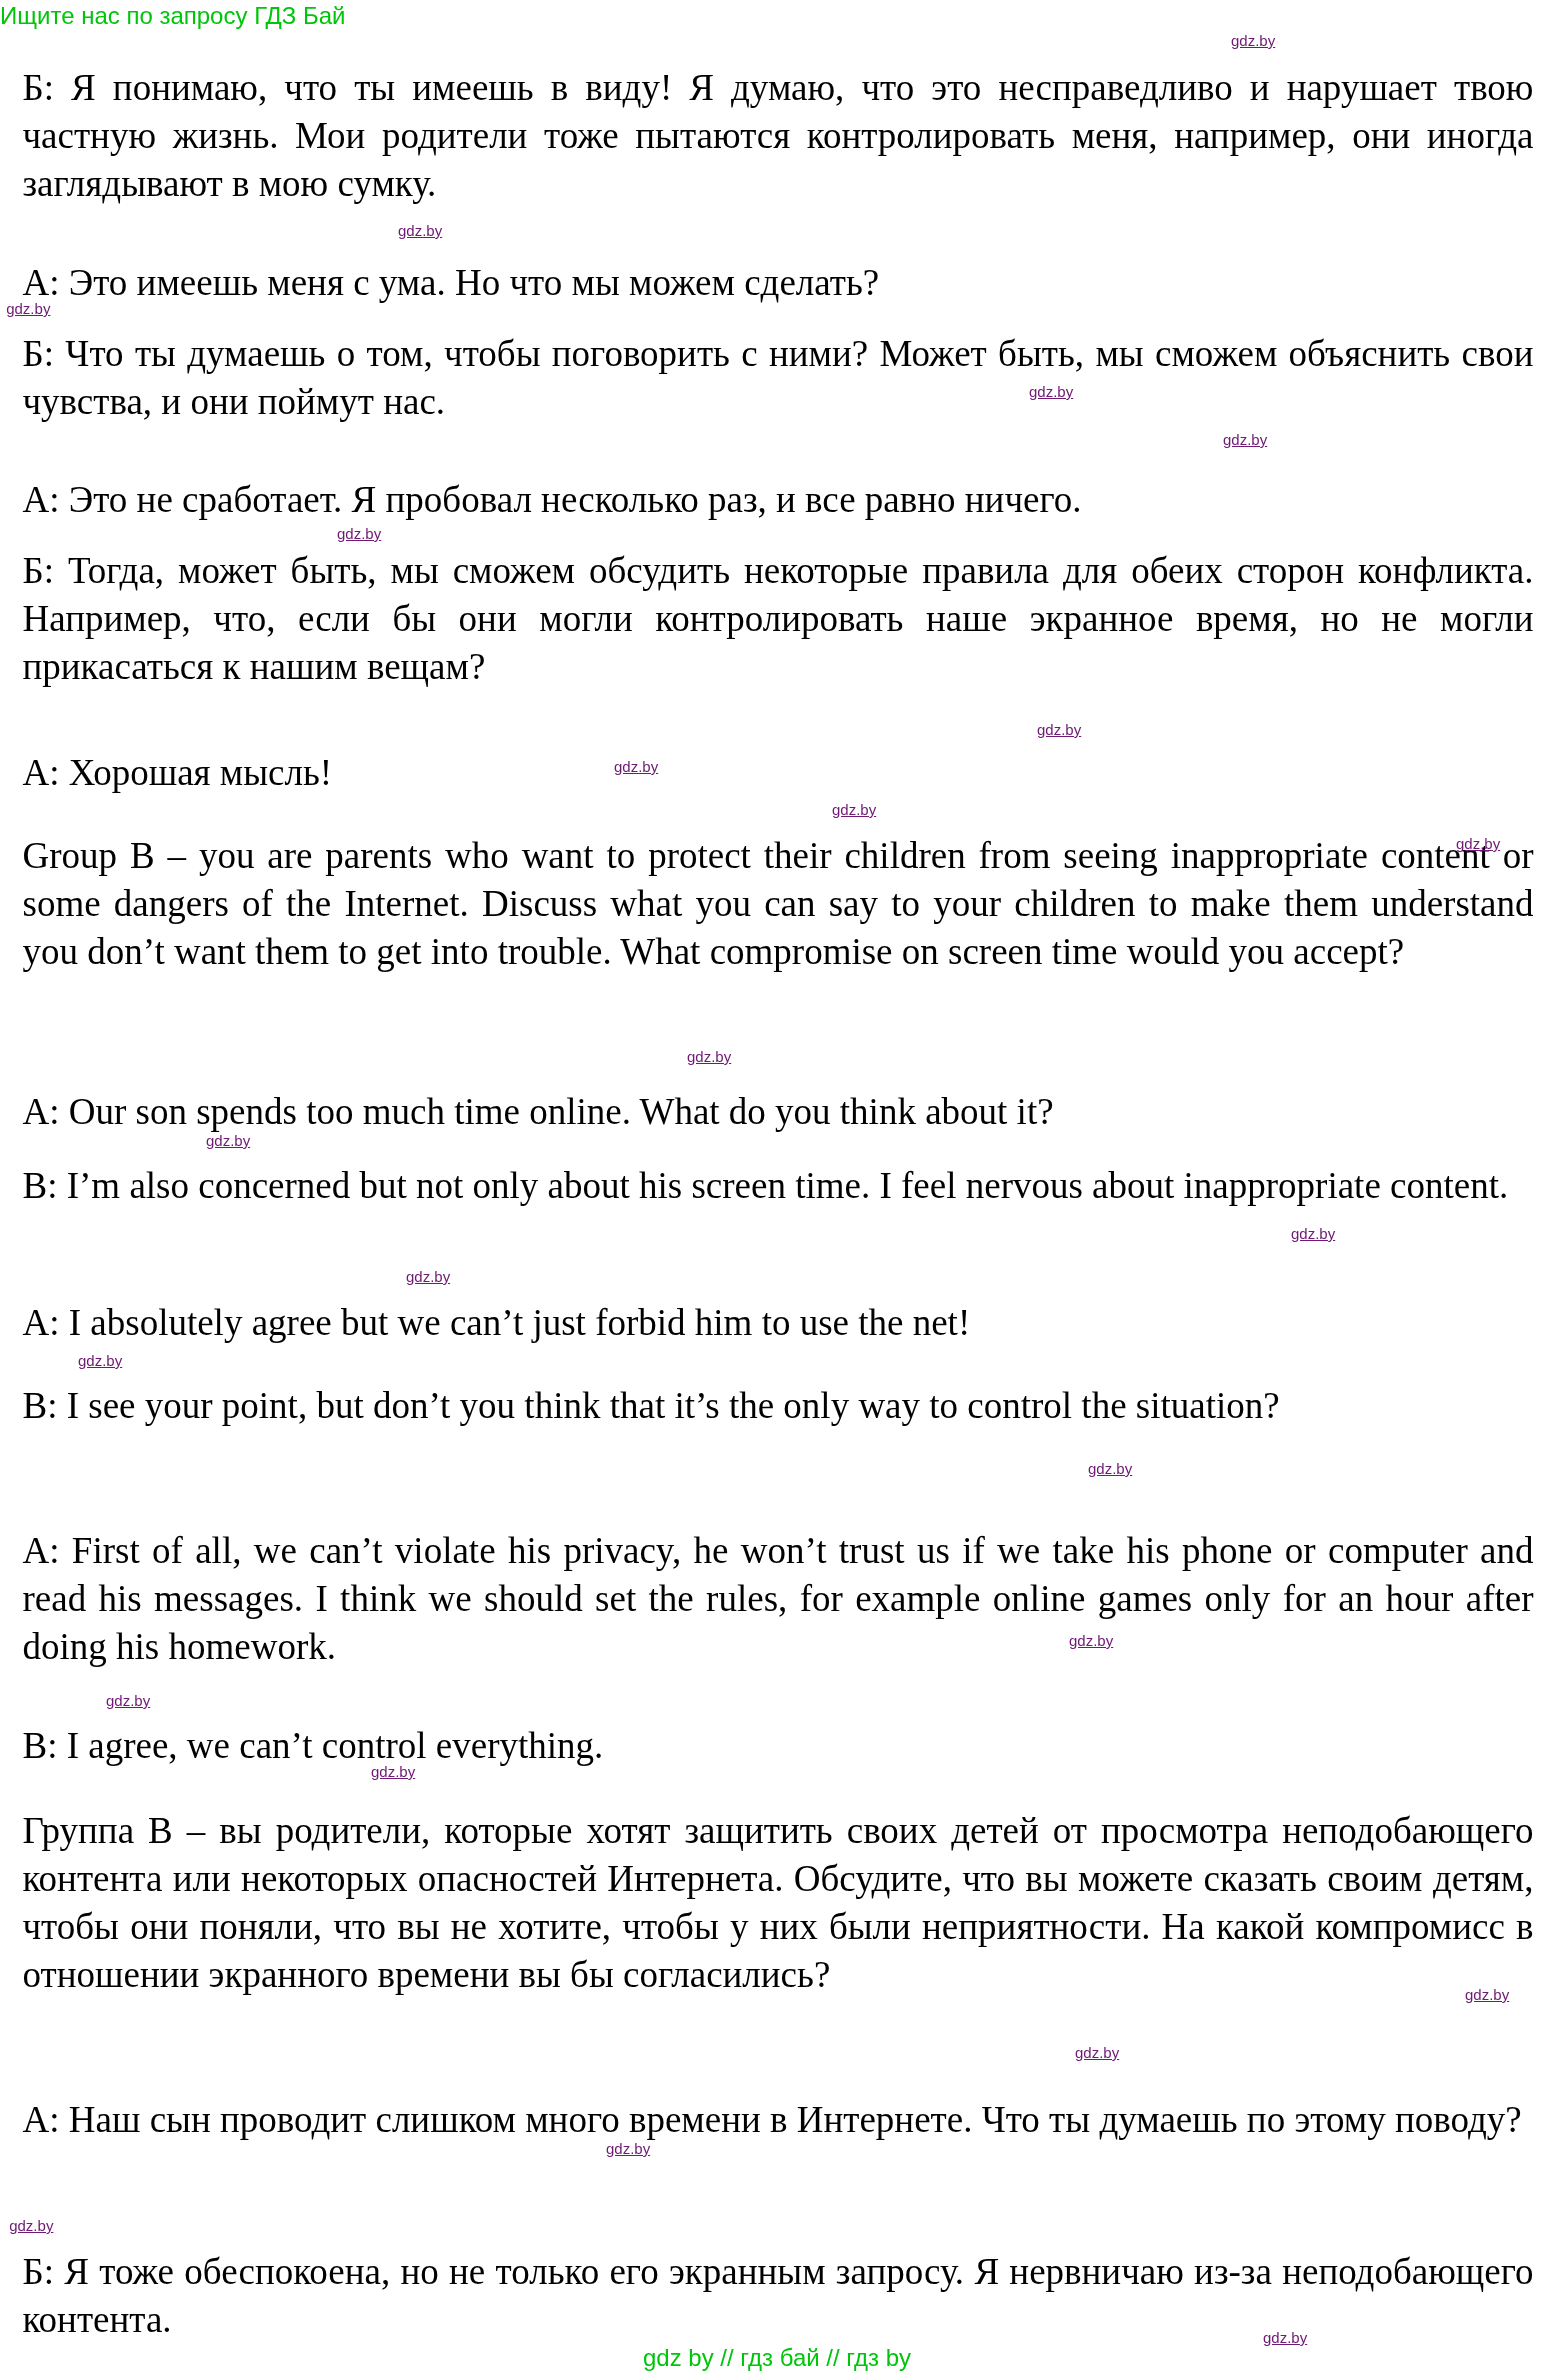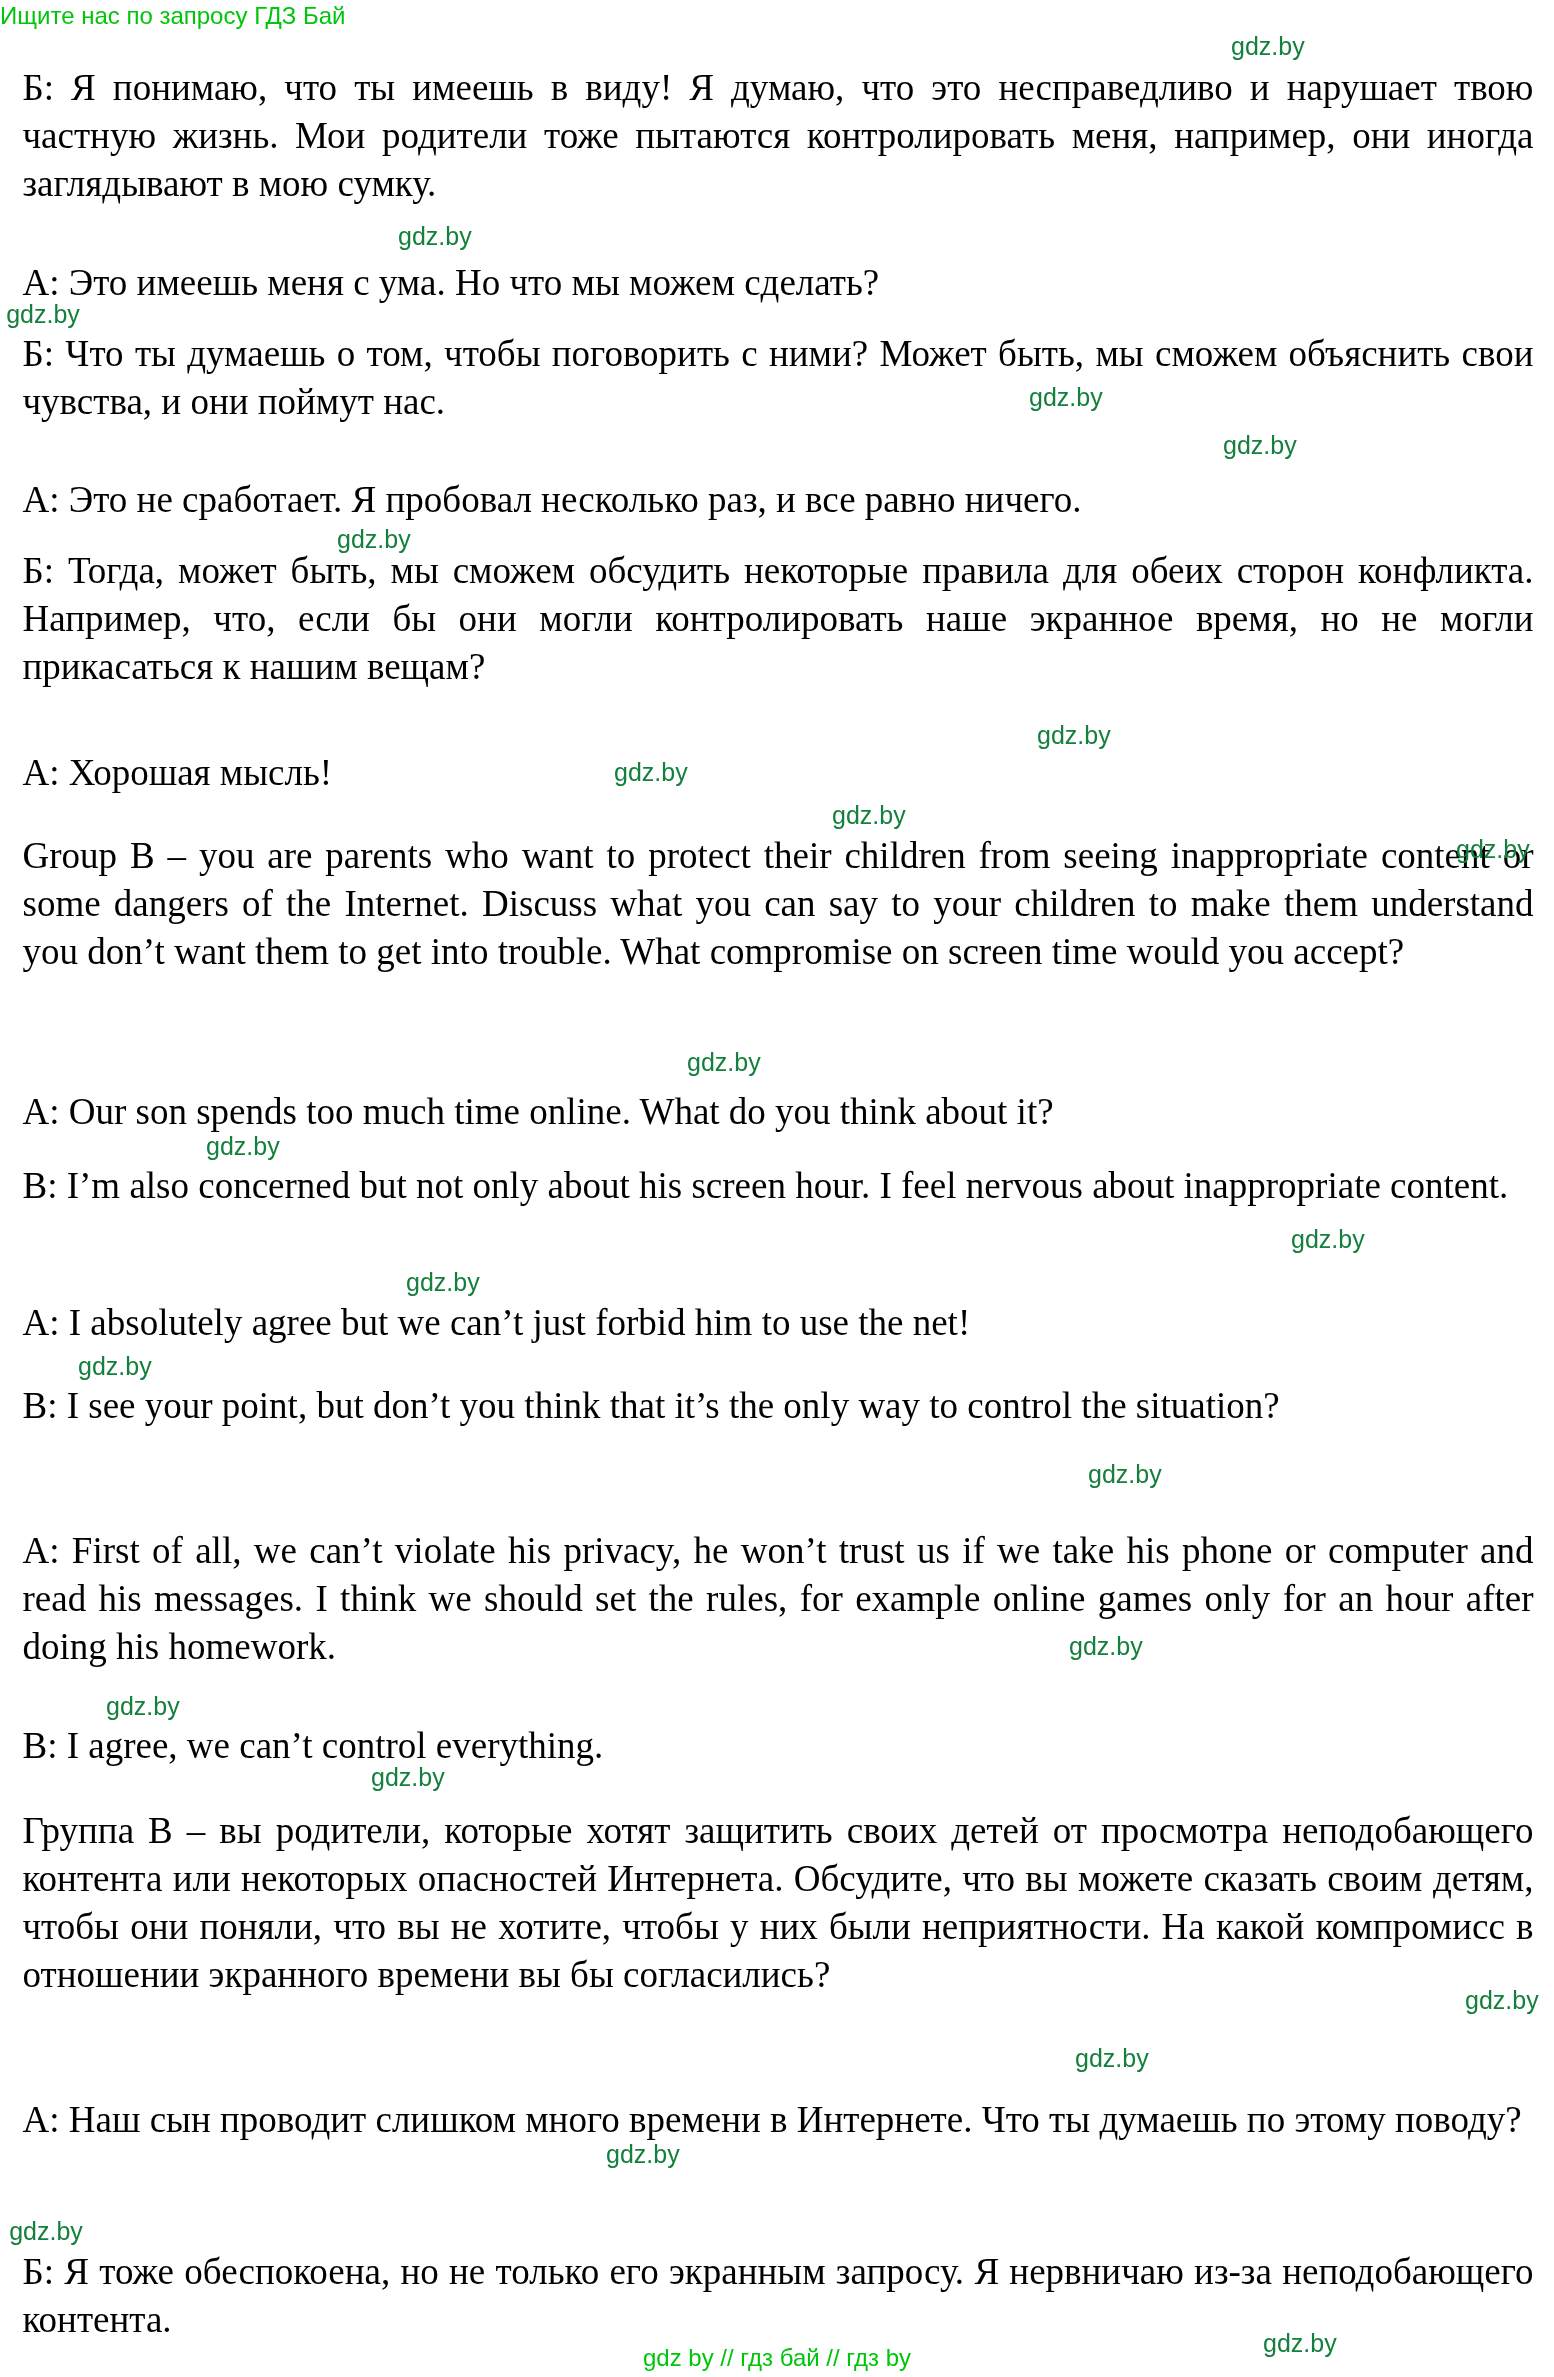--- a/index.html
+++ b/index.html
@@ -42,42 +42,43 @@
     width: 1511px;
     margin: 1px;
     font-size: 37px;
     line-height: 48px;
     text-align: justify;
     color: #000000;
   }
   .wm {
     position: absolute;
     font-family: "Liberation Sans", sans-serif;
-    font-size: 25px;
-    color: #15803d;
+    font-size: 15px;
+    color: #701a75;
     white-space: nowrap;
+    text-decoration: underline;
   }
 </style>
 </head>
 <body>
 
 <div class="page">
 
   <div class="header">Ищите нас по запросу ГДЗ Бай</div>
 
   <div>
     <p class="para" style="top:63px">Б: Я понимаю, что ты имеешь в виду! Я думаю, что это несправедливо и нарушает твою частную жизнь. Мои родители тоже пытаются контролировать меня, например, они иногда заглядывают в мою сумку.</p>
     <p class="para" style="top:258px">А: Это имеешь меня с ума. Но что мы можем сделать?</p>
     <p class="para" style="top:329px">Б: Что ты думаешь о том, чтобы поговорить с ними? Может быть, мы сможем объяснить свои чувства, и они поймут нас.</p>
     <p class="para" style="top:475px">А: Это не сработает. Я пробовал несколько раз, и все равно ничего.</p>
     <p class="para" style="top:546px">Б: Тогда, может быть, мы сможем обсудить некоторые правила для обеих сторон конфликта. Например, что, если бы они могли контролировать наше экранное время, но не могли прикасаться к нашим вещам?</p>
     <p class="para" style="top:748px">А: Хорошая мысль!</p>
     <p class="para" style="top:831px">Group B – you are parents who want to protect their children from seeing inappropriate content or some dangers of the Internet. Discuss what you can say to your children to make them understand you don’t want them to get into trouble. What compromise on screen time would you accept?</p>
     <p class="para" style="top:1087px">A: Our son spends too much time online. What do you think about it?</p>
-    <p class="para" style="top:1161px">B: I’m also concerned but not only about his screen hour. I feel nervous about inappropriate content.</p>
+    <p class="para" style="top:1161px">B: I’m also concerned but not only about his screen time. I feel nervous about inappropriate content.</p>
     <p class="para" style="top:1298px">A: I absolutely agree but we can’t just forbid him to use the net!</p>
     <p class="para" style="top:1381px">B: I see your point, but don’t you think that it’s the only way to control the situation?</p>
     <p class="para" style="top:1526px">A: First of all, we can’t violate his privacy, he won’t trust us if we take his phone or computer and read his messages. I think we should set the rules, for example online games only for an hour after doing his homework.</p>
     <p class="para" style="top:1721px">B: I agree, we can’t control everything.</p>
     <p class="para" style="top:1806px">Группа В – вы родители, которые хотят защитить своих детей от просмотра неподобающего контента или некоторых опасностей Интернета. Обсудите, что вы можете сказать своим детям, чтобы они поняли, что вы не хотите, чтобы у них были неприятности. На какой компромисс в отношении экранного времени вы бы согласились?</p>
     <p class="para" style="top:2095px">А: Наш сын проводит слишком много времени в Интернете. Что ты думаешь по этому поводу?</p>
     <p class="para" style="top:2247px">Б: Я тоже обеспокоена, но не только его экранным запросу. Я нервничаю из-за неподобающего контента.</p>
   </div>
 
   <span class="wm" style="left:1231px; top:32px">gdz.by</span>

